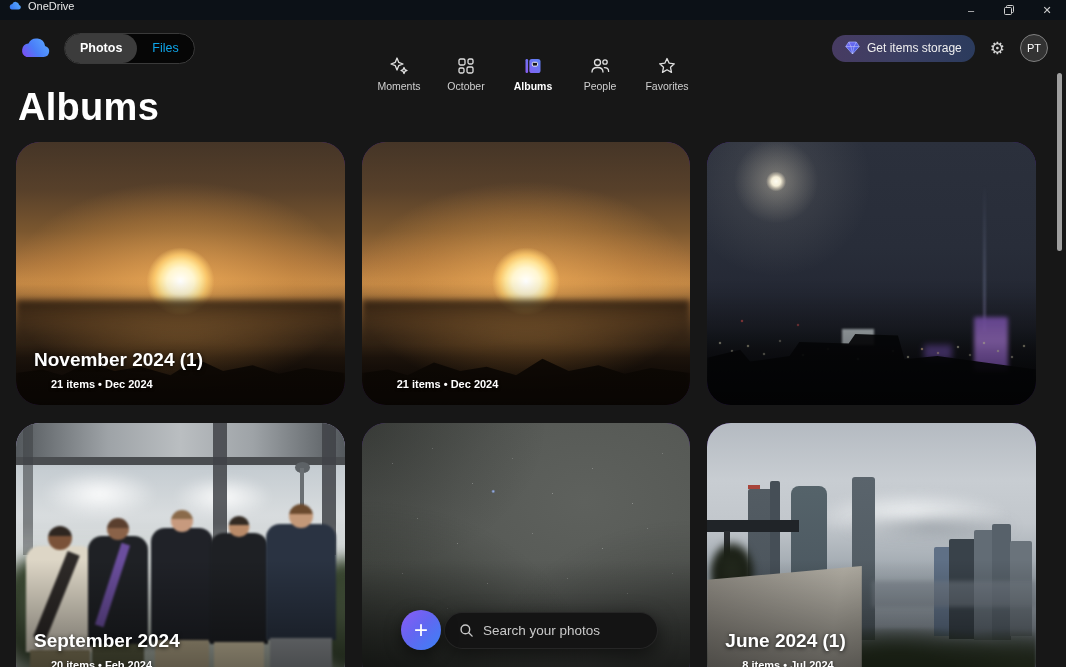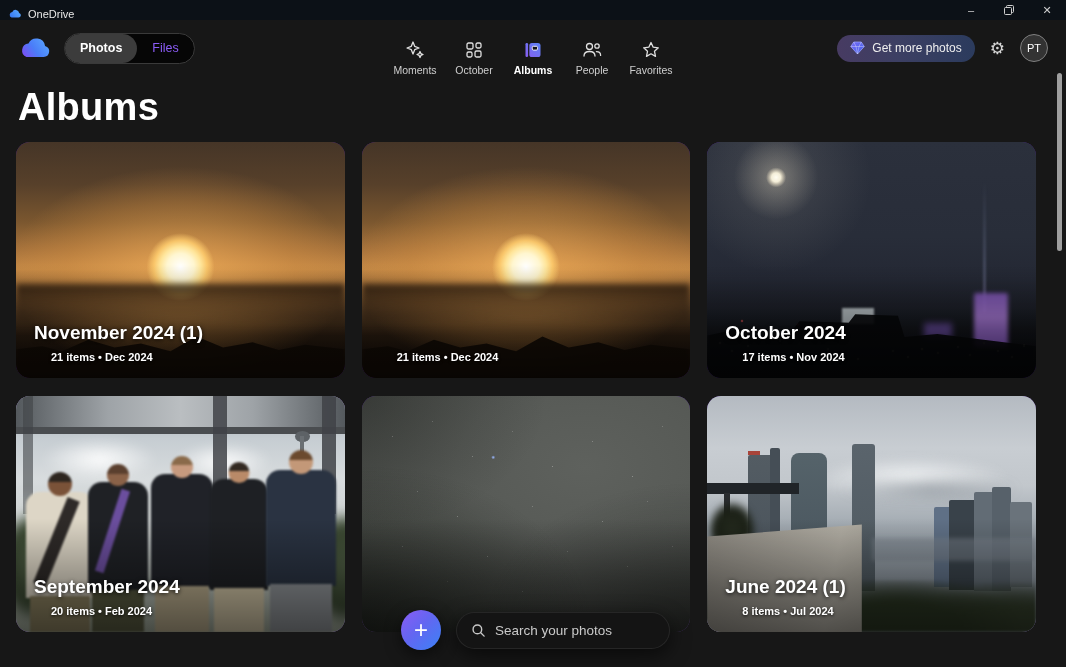--- a/index.html
+++ b/index.html
@@ -1,51 +1,51 @@
 <!DOCTYPE html>
 <html><head>
 <meta charset="utf-8">
 <style>
   * { margin:0; padding:0; box-sizing:border-box; }
   html,body { background:#000; }
   body { font-family:"Liberation Sans", sans-serif; }
   .app { position:relative; width:1066px; height:667px; background:#171717; overflow:hidden; }
 
   
-  .titlebar { position:relative; height:20px; background:#0c1117; display:flex; align-items:flex-end; color:#e8e8e8; }
+  .titlebar { position:relative; height:20px; background:#0c1117; display:flex; align-items:flex-start; color:#e8e8e8; }
   .tb-left { display:flex; align-items:center; gap:6px; padding-left:8px; font-size:11px; }
   .tb-controls { margin-left:auto; display:flex; height:100%; }
   .tb-btn { width:38px; height:100%; display:flex; align-items:center; justify-content:center; color:#cfcfcf; font-size:11px; cursor:default; }
   .tb-btn svg { display:block; }
 
   
   .header { position:relative; height:56px; display:flex; align-items:center; padding:0 18px; }
   .logo { display:flex; align-items:center; }
   .toggle { margin-left:12px; display:flex; align-items:center; background:#060606; border:1px solid #3a3a3a; border-radius:16px; height:31px; overflow:hidden; }
-  .toggle .seg { padding:0 15px; height:100%; display:flex; align-items:center; font-size:12.5px; color:#8b5cf6; cursor:pointer; }
+  .toggle .seg { padding:0 15px; height:100%; display:flex; align-items:center; font-size:12.5px; color:#0ea5e9; cursor:pointer; }
   .toggle .seg.sel { background:#3c3c3c; border-radius:15px; font-weight:700; color:#fff; }
 
-  .nav { position:absolute; left:50%; top:20px; transform:translateX(-50%); display:flex; gap:5px; }
+  .nav { position:absolute; left:50%; top:36px; transform:translateX(-50%); display:flex; gap:13px; }
   .nav-item { width:54px; display:flex; flex-direction:column; align-items:center; gap:4px; cursor:pointer; }
   .nav-item .lbl { font-size:10.5px; color:#cfcfcf; }
   .nav-item.active .lbl { color:#fff; font-weight:700; }
   .nav-item svg { display:block; }
 
   .hdr-right { margin-left:auto; display:flex; align-items:center; gap:15px; }
   .storage-btn { display:flex; align-items:center; gap:7px; height:27px; padding:0 13px; border-radius:14px;
     background:linear-gradient(90deg,#473b62 0%,#3c3f63 45%,#2b3b5d 100%); color:#efefef; font-size:12px; cursor:pointer; }
   .gear { font-size:17px; color:#d6d6d6; cursor:pointer; line-height:1; }
   .avatar { width:28px; height:28px; border-radius:50%; background:#333; border:1px solid #808080; color:#fff;
     font-size:11px; display:flex; align-items:center; justify-content:center; cursor:pointer; }
 
   
   .page-title { margin:8px 0 12px 18px; font-size:38px; line-height:46px; font-weight:800; color:#fff; letter-spacing:.3px; }
 
   .grid { margin:0 30px 0 16px; display:grid; grid-template-columns:repeat(3,1fr); gap:18px 17px; }
-  .card { position:relative; height:236px; border-radius:14px; overflow:hidden; background:#4c1d95; cursor:pointer; }
+  .card { position:relative; height:263px; border-radius:24px; overflow:hidden; background:#4c1d95; cursor:pointer; }
   .art { position:absolute; inset:0; }
   .art > div { position:absolute; }
   .shade { position:absolute; inset:0; background:linear-gradient(180deg,rgba(0,0,0,0) 52%,rgba(0,0,0,.35) 80%,rgba(0,0,0,.55) 100%); }
   .card-label { position:absolute; left:18px; bottom:15px; color:#fff; z-index:3; }
   .card-title { font-size:19px; font-weight:700; text-shadow:0 1px 4px rgba(0,0,0,.85); }
   .card-meta { margin-top:7px; font-size:11px; font-weight:700; text-shadow:0 1px 3px rgba(0,0,0,.85);margin-left:17px; }
 
   
   .art-sunset { background:
     radial-gradient(circle 34px at 50% 53%, #ffffff 0%, #fff6d0 40%, #ffe59a 60%, rgba(255,205,110,.85) 78%, rgba(255,190,100,0) 100%),
@@ -165,21 +165,21 @@
   .perg { left:0; top:37%; width:28%; height:4.5%; background:#202428; }
   .postp { left:5%; top:41%; width:6px; height:15%; background:#2a2d30; }
   .folg { left:0; top:44%; width:15%; height:26%; filter:blur(3px);
     background:radial-gradient(closest-side,#242a1e,#1a1f15 70%,rgba(26,31,21,0)); }
 
   
   .fab { position:absolute; left:401px; top:610px; width:40px; height:40px; border-radius:50%; z-index:8;
     background:linear-gradient(135deg,#8a5cf6 0%,#6366f1 45%,#3b82f6 100%);
     color:#fff; font-size:24px; font-weight:400; display:flex; align-items:center; justify-content:center;
     box-shadow:0 5px 16px rgba(0,0,0,.55); cursor:pointer; }
-  .searchbar { position:absolute; left:456px; top:612px; width:214px; height:37px; border-radius:19px; z-index:7;
+  .searchbar { position:absolute; left:444px; top:612px; width:214px; height:37px; border-radius:19px; z-index:7;
     background:#141414; border:1px solid rgba(255,255,255,.08); box-shadow:0 6px 20px rgba(0,0,0,.6);
     display:flex; align-items:center; gap:9px; padding:0 14px; }
   .searchbar input { background:transparent; border:none; outline:none; color:#e0e0e0; font-size:13.5px; width:150px;
     font-family:"Liberation Sans", sans-serif; }
   .searchbar input::placeholder { color:#c9c9c9; opacity:1; }
 
   .scroll-thumb { position:absolute; right:4px; top:73px; width:5px; height:178px; border-radius:3px; background:#9f9f9f; z-index:9; cursor:pointer; }
 </style>
 </head>
 <body>
@@ -287,21 +287,21 @@
         <svg width="15" height="14" viewBox="0 0 20 18">
           <defs>
               <linearGradient id="gm1" x1="0" y1="0" x2="20" y2="18" gradientUnits="userSpaceOnUse">
             <stop offset="0" stop-color="#7b6cf5"></stop>
                 <stop offset="1" stop-color="#3f5fe8"></stop>
               </linearGradient>
             </defs>
           <path d="M5 1 L15 1 L19 7 L10 17 L1 7 Z" fill="url(#gm1)" stroke="#9aa4ff" stroke-width="1"></path>
           <path d="M1 7 L19 7 M5 1 L8 7 L10 17 M15 1 L12 7 L10 17" fill="none" stroke="rgba(255,255,255,.55)" stroke-width=".8"></path>
         </svg>
-        <span>Get more photos</span>
+        <span>Get items storage</span>
       </div>
       <div class="gear">⚙</div>
       <div class="avatar">
         <span>PT</span>
       </div>
     </div>
   </div>
 
   <h1 class="page-title">Albums</h1>
 
@@ -333,24 +333,20 @@
     <article class="card">
       <div class="art art-nightcity">
         <div class="beam"></div>
           <div class="pbldg"></div>
           <div class="pbldg2"></div>
         <div class="litb"></div>
           <div class="citylights"></div>
           <div class="nsil"></div>
       </div>
       <div class="shade"></div>
-      <div class="card-label">
-        <div class="card-title">October 2024</div>
-        <div class="card-meta">17 items • Nov 2024</div>
-      </div>
     </article>
 
     <article class="card">
       <div class="art art-group">
         <div class="cloudg cg1"></div>
           <div class="cloudg cg2"></div>
         <div class="ceiling"></div>
           <div class="winframe"></div>
         <div class="skypod"></div>
           <div class="skylon"></div>

